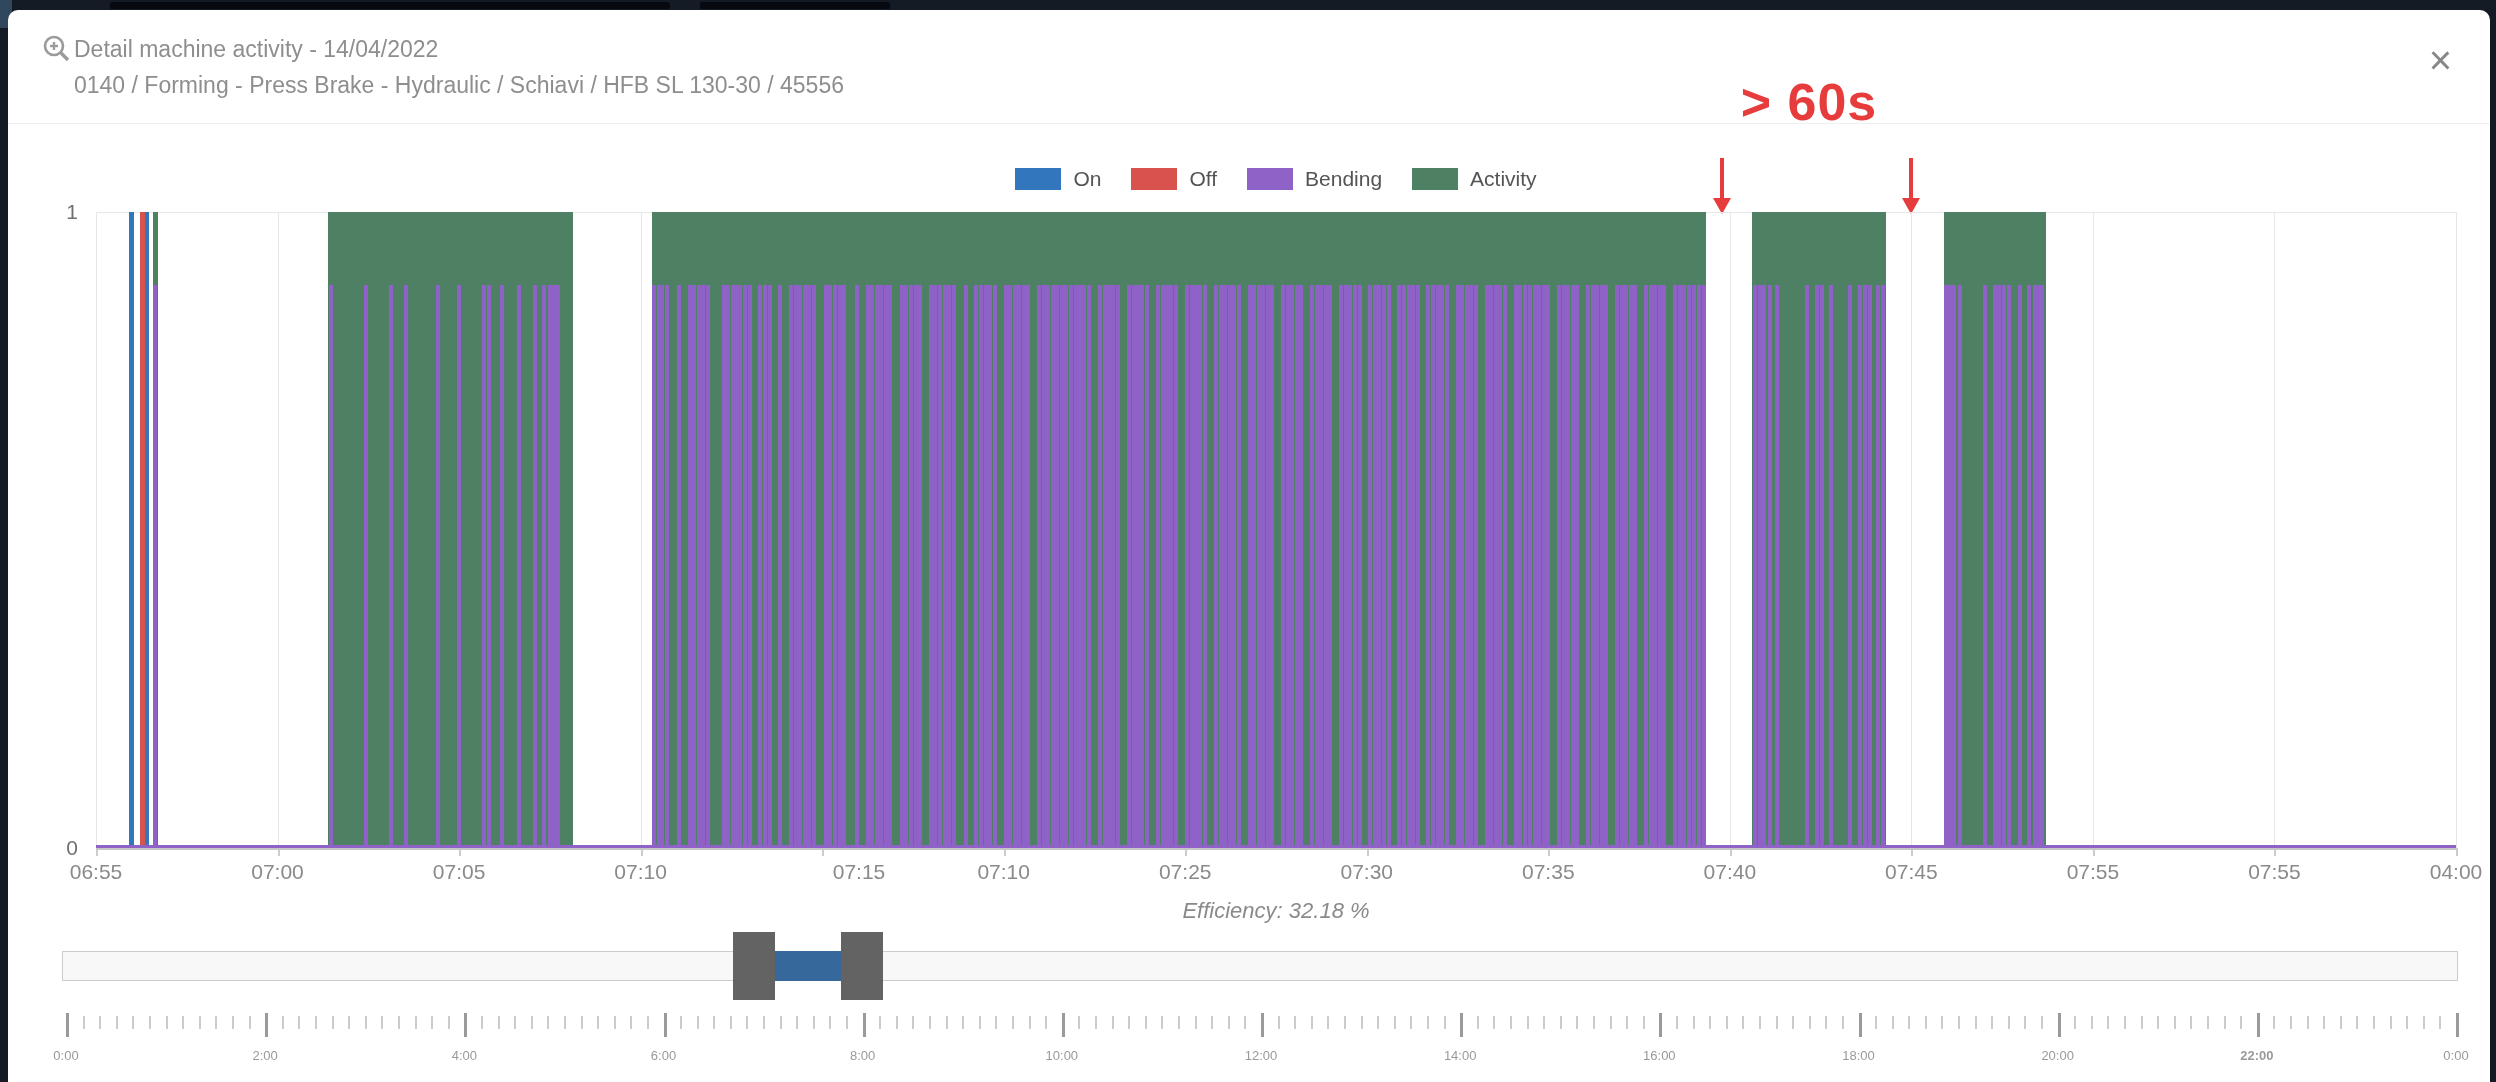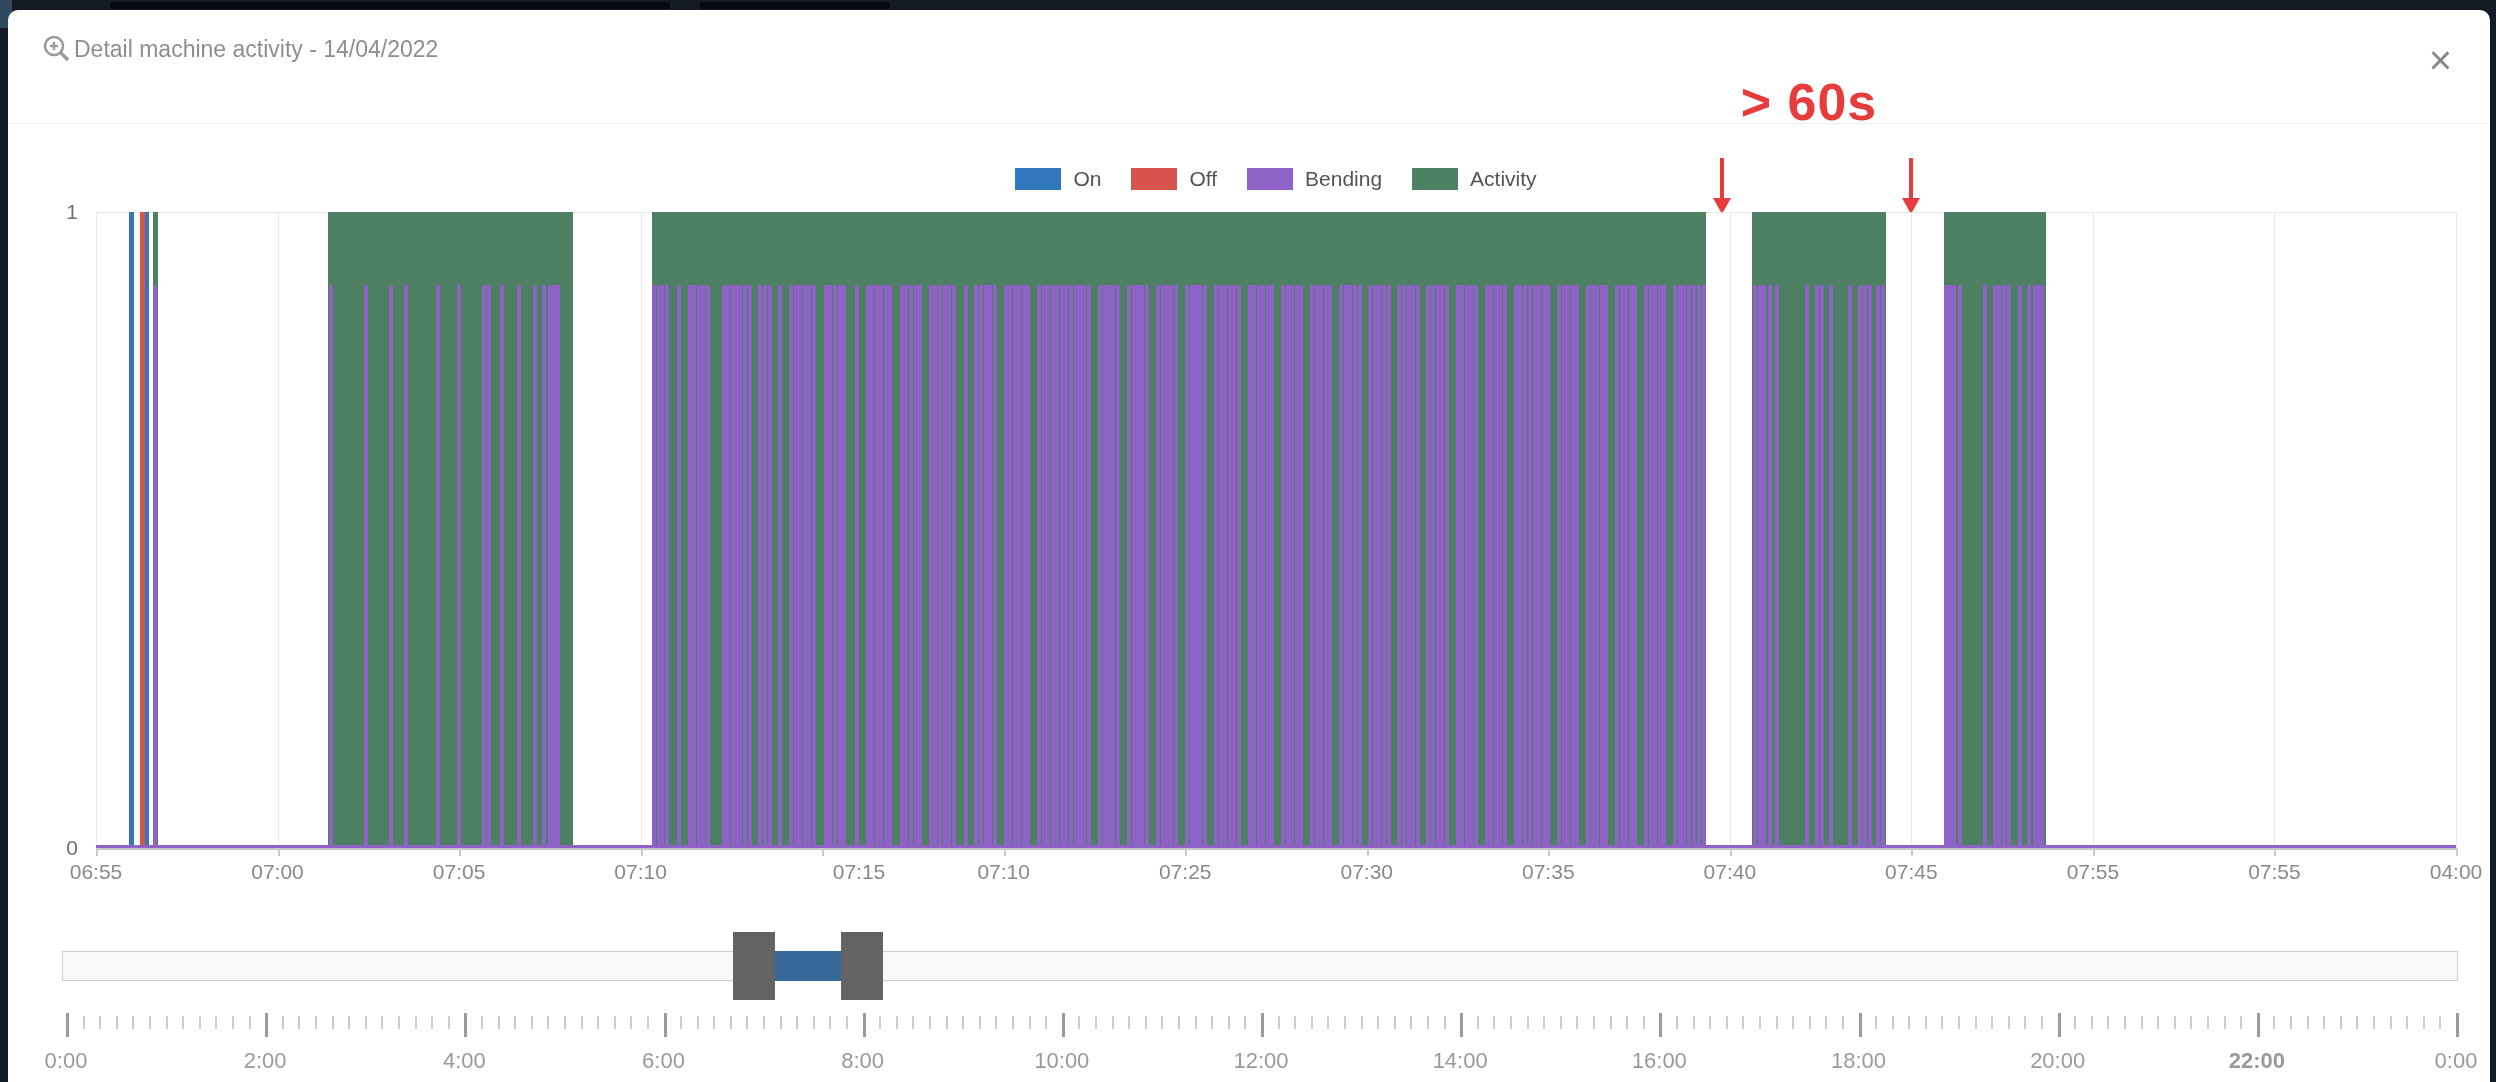--- a/index.html
+++ b/index.html
@@ -32,40 +32,41 @@
   .axis-tick{position:absolute;width:2px;height:8px;background:#cccccc;}
   .x-label{position:absolute;transform:translateX(-50%);font-size:21px;color:#8a8a8a;}
   .y-label{position:absolute;transform:translate(-100%,-50%);font-size:21px;color:#707070;}
   .bar{position:absolute;}
   .efficiency{position:absolute;text-align:center;font-style:italic;
               font-size:22px;color:#8a8a8a;}
   .slider-track{position:absolute;background:#f8f8f8;border:1px solid #cccccc;box-sizing:border-box;}
   .slider-fill{position:absolute;}
   .slider-handle{position:absolute;cursor:ew-resize;}
   .taxis-tick{position:absolute;}
-  .taxis-label{position:absolute;transform:translateX(-50%);font-size:22px;color:#9a9a9a;}
+  .taxis-label{position:absolute;transform:translateX(-50%);font-size:13px;color:#9a9a9a;}
 </style>
 </head>
 <body>
 
 <div class="stage">
 
   <div class="bg-chip"></div>
   <div class="bg-text-hint" style="left:110px;width:560px;"></div>
   <div class="bg-text-hint" style="left:700px;width:190px;"></div>
 
   <div class="modal">
     <div class="modal-header">
       <svg class="zoom-icon" width="30" height="30" viewBox="0 0 30 30">
         <circle cx="12" cy="12" r="9" fill="none" stroke="#9a9a9a" stroke-width="2.6"></circle>
         <line x1="12" y1="8" x2="12" y2="16" stroke="#9a9a9a" stroke-width="2.4"></line>
         <line x1="8" y1="12" x2="16" y2="12" stroke="#9a9a9a" stroke-width="2.4"></line>
         <line x1="18.5" y1="18.5" x2="26" y2="26" stroke="#9a9a9a" stroke-width="3.4"></line>
       </svg>
       <div class="title">Detail machine activity - 14/04/2022</div>
+      <div class="subtitle">0140 / Forming - Press Brake - Hydraulic / Schiavi / HFB SL 130-30 / 45556</div>
       <div class="close-btn">×</div>
     </div>
 
     <div id="annotation" class="annotation" style="left: 1800.98px; color: rgb(231, 60, 60);">&gt; 60s</div>
     <div id="arrows">
         <div class="arrow-stem" style="left: 1711.85px; top: 148px; height: 40px; background: rgb(231, 60, 60); position: absolute;"></div>
         <div class="arrow-head" style="left: 1704.85px; top: 188px; border-top: 16px solid rgb(231, 60, 60); position: absolute;"></div>
         <div class="arrow-stem" style="left: 1900.65px; top: 148px; height: 40px; background: rgb(231, 60, 60); position: absolute;"></div>
         <div class="arrow-head" style="left: 1893.65px; top: 188px; border-top: 16px solid rgb(231, 60, 60); position: absolute;"></div>
       </div>
@@ -370,20 +371,21 @@
         <div class="x-label" style="left: 1177.23px; top: 850px; position: absolute;">07:25</div>
         <div class="x-label" style="left: 1358.77px; top: 850px; position: absolute;">07:30</div>
         <div class="x-label" style="left: 1540.31px; top: 850px; position: absolute;">07:35</div>
         <div class="x-label" style="left: 1721.85px; top: 850px; position: absolute;">07:40</div>
         <div class="x-label" style="left: 1903.38px; top: 850px; position: absolute;">07:45</div>
         <div class="x-label" style="left: 2084.92px; top: 850px; position: absolute;">07:55</div>
         <div class="x-label" style="left: 2266.46px; top: 850px; position: absolute;">07:55</div>
         <div class="x-label" style="left: 2448px; top: 850px; position: absolute;">04:00</div>
       </div>
 
+    <div id="efficiency" class="efficiency" style="left: 88px; width: 2360px; top: 888px;">Efficiency: 32.18 %</div>
 
     <div id="slider">
         <div class="slider-track" style="left: 54px; top: 941px; width: 2396px; height: 30px; position: absolute;"></div>
         <div class="slider-fill" style="left: 746.444px; top: 941px; width: 107.82px; height: 30px; background: rgb(54, 104, 156); position: absolute;"></div>
         <div class="slider-handle" style="left: 725.444px; top: 922px; width: 42px; height: 68px; background: rgb(99, 99, 99); position: absolute;"></div>
         <div class="slider-handle" style="left: 833.264px; top: 922px; width: 42px; height: 68px; background: rgb(99, 99, 99); position: absolute;"></div>
       </div>
     <div id="taxis">
         <div class="taxis-tick" style="left: 58px; top: 1003px; width: 3px; height: 24px; background: rgb(154, 154, 154); position: absolute;"></div>
         <div class="taxis-label" style="left: 58px; top: 1038px; position: absolute;">0:00</div>

